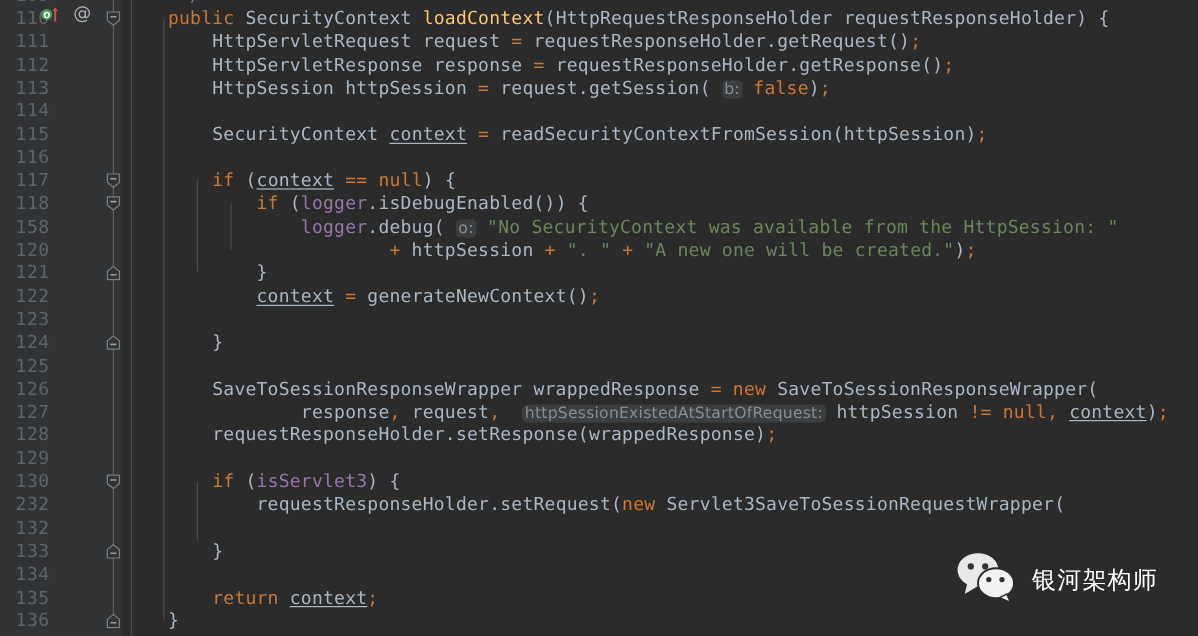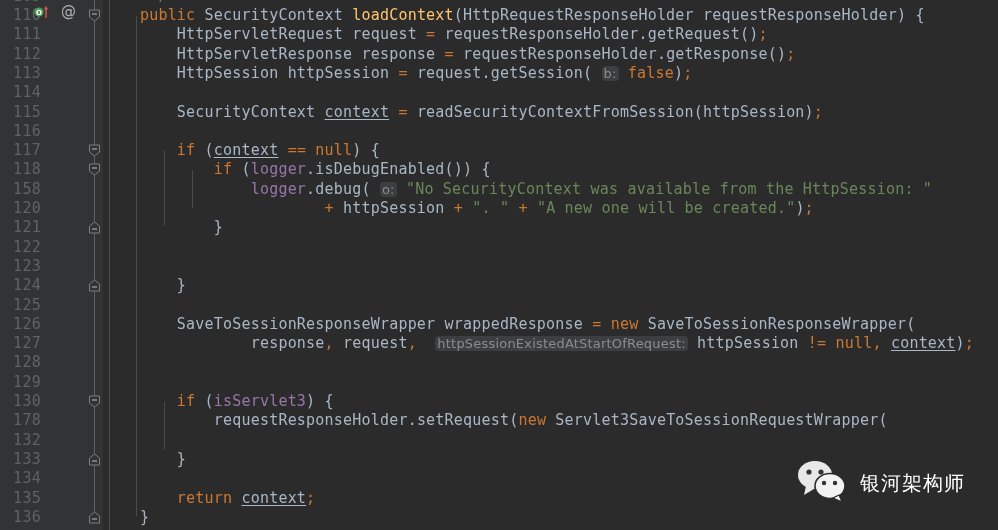--- a/index.html
+++ b/index.html
@@ -215,21 +215,21 @@
     <div class="row" style="top:353.4px;">
         <div class="lineno">128</div>
       </div>
     <div class="row" style="top:372.7px;">
         <div class="lineno">129</div>
       </div>
     <div class="row" style="top:392px;">
         <div class="lineno">130</div>
       </div>
     <div class="row" style="top:411.3px;">
-        <div class="lineno">178</div>
+        <div class="lineno">232</div>
       </div>
     <div class="row" style="top:430.6px;">
         <div class="lineno">132</div>
       </div>
     <div class="row" style="top:449.9px;">
         <div class="lineno">133</div>
       </div>
     <div class="row" style="top:469.2px;">
         <div class="lineno">134</div>
       </div>
@@ -371,20 +371,23 @@
   </div>
 
   <div class="row" style="top:199px;">
     <div class="code">                        <span class="kw">+</span> <span class="id">httpSession</span> <span class="kw">+</span> <span class="str">". "</span> <span class="kw">+</span> <span class="str">"A new one will be created."</span><span class="paren">)</span><span class="semi">;</span></div>
   </div>
 
   <div class="row" style="top:218.3px;">
     <div class="code">            <span class="punct">}</span></div>
   </div>
 
+  <div class="row" style="top:237.6px;">
+    <div class="code">            <span class="var-u">context</span> <span class="kw">=</span> <span class="id">generateNewContext</span><span class="paren">()</span><span class="semi">;</span></div>
+  </div>
 
   <div class="row" style="top:256.9px;">
       <div class="code"> </div>
     </div>
 
   <div class="row" style="top:276.2px;">
     <div class="code">        <span class="punct">}</span></div>
   </div>
 
   <div class="row" style="top:295.5px;">
@@ -392,20 +395,23 @@
     </div>
 
   <div class="row" style="top:314.8px;">
     <div class="code">        <span class="id">SaveToSessionResponseWrapper wrappedResponse</span> <span class="kw">=</span> <span class="kw">new</span> <span class="id">SaveToSessionResponseWrapper</span><span class="paren">(</span></div>
   </div>
 
   <div class="row" style="top:334.1px;">
     <div class="code">                <span class="id">response</span><span class="semi">,</span> <span class="id">request</span><span class="semi">,</span>  <span class="hint">httpSessionExistedAtStartOfRequest:</span> <span class="id">httpSession</span> <span class="kw">!=</span> <span class="kw">null</span><span class="semi">,</span> <span class="var-u">context</span><span class="paren">)</span><span class="semi">;</span></div>
   </div>
 
+  <div class="row" style="top:353.4px;">
+    <div class="code">        <span class="id">requestResponseHolder</span>.<span class="id">setResponse</span><span class="paren">(</span><span class="id">wrappedResponse</span><span class="paren">)</span><span class="semi">;</span></div>
+  </div>
 
   <div class="row" style="top:372.7px;">
       <div class="code"> </div>
     </div>
 
   <div class="row" style="top:392px;padding-left:17px;">
     <div class="code">        <span class="kw">if</span> <span class="paren">(</span><span class="fld">isServlet3</span><span class="paren">)</span> <span class="punct">{</span></div>
   </div>
 
   <div class="row" style="top:411.3px;">

